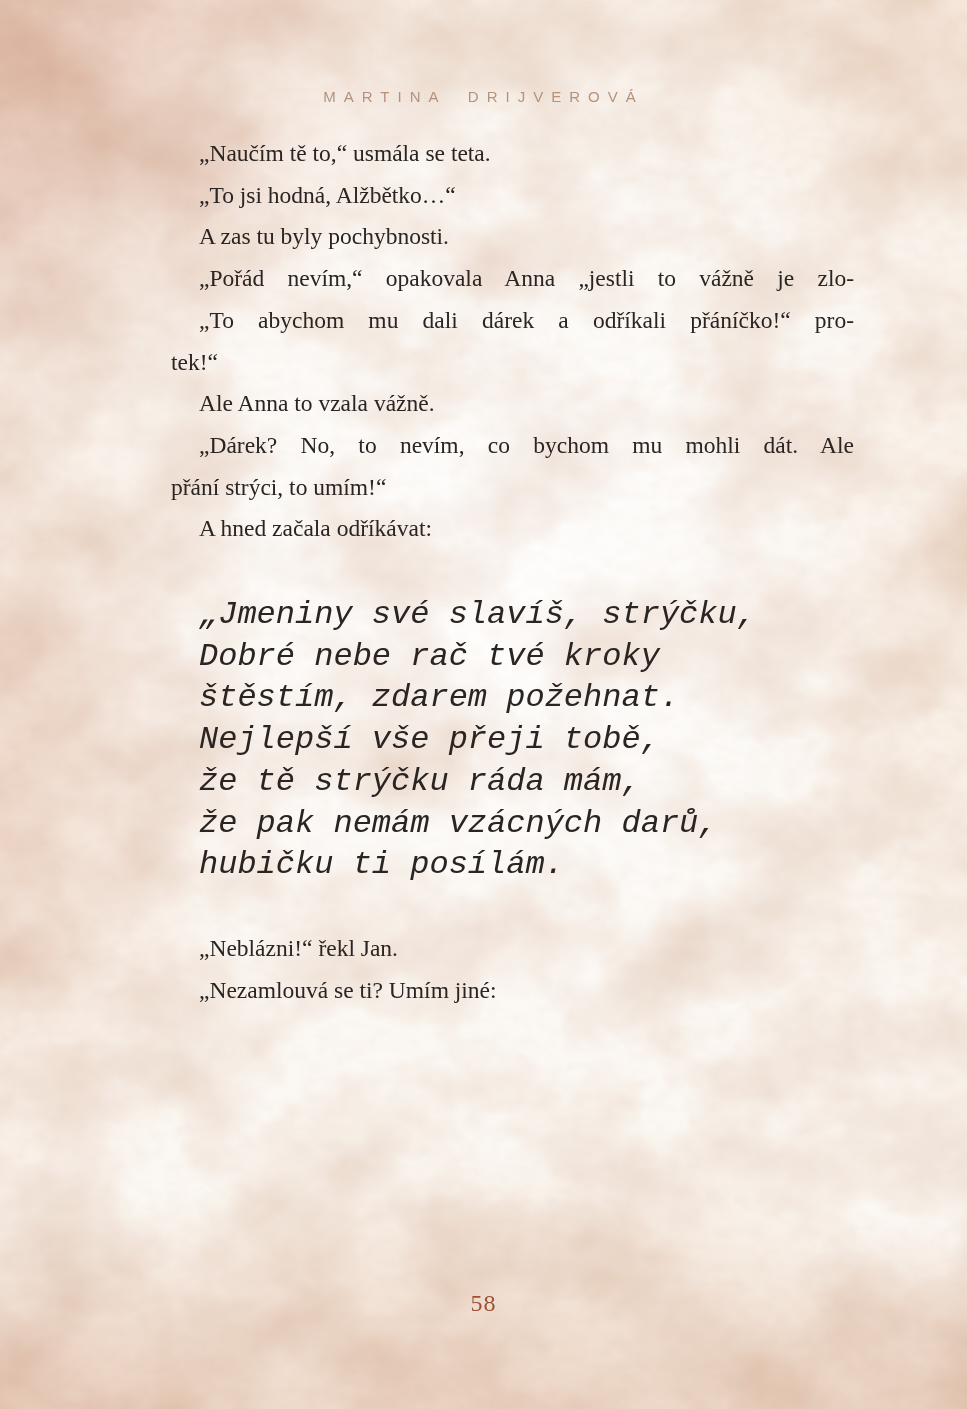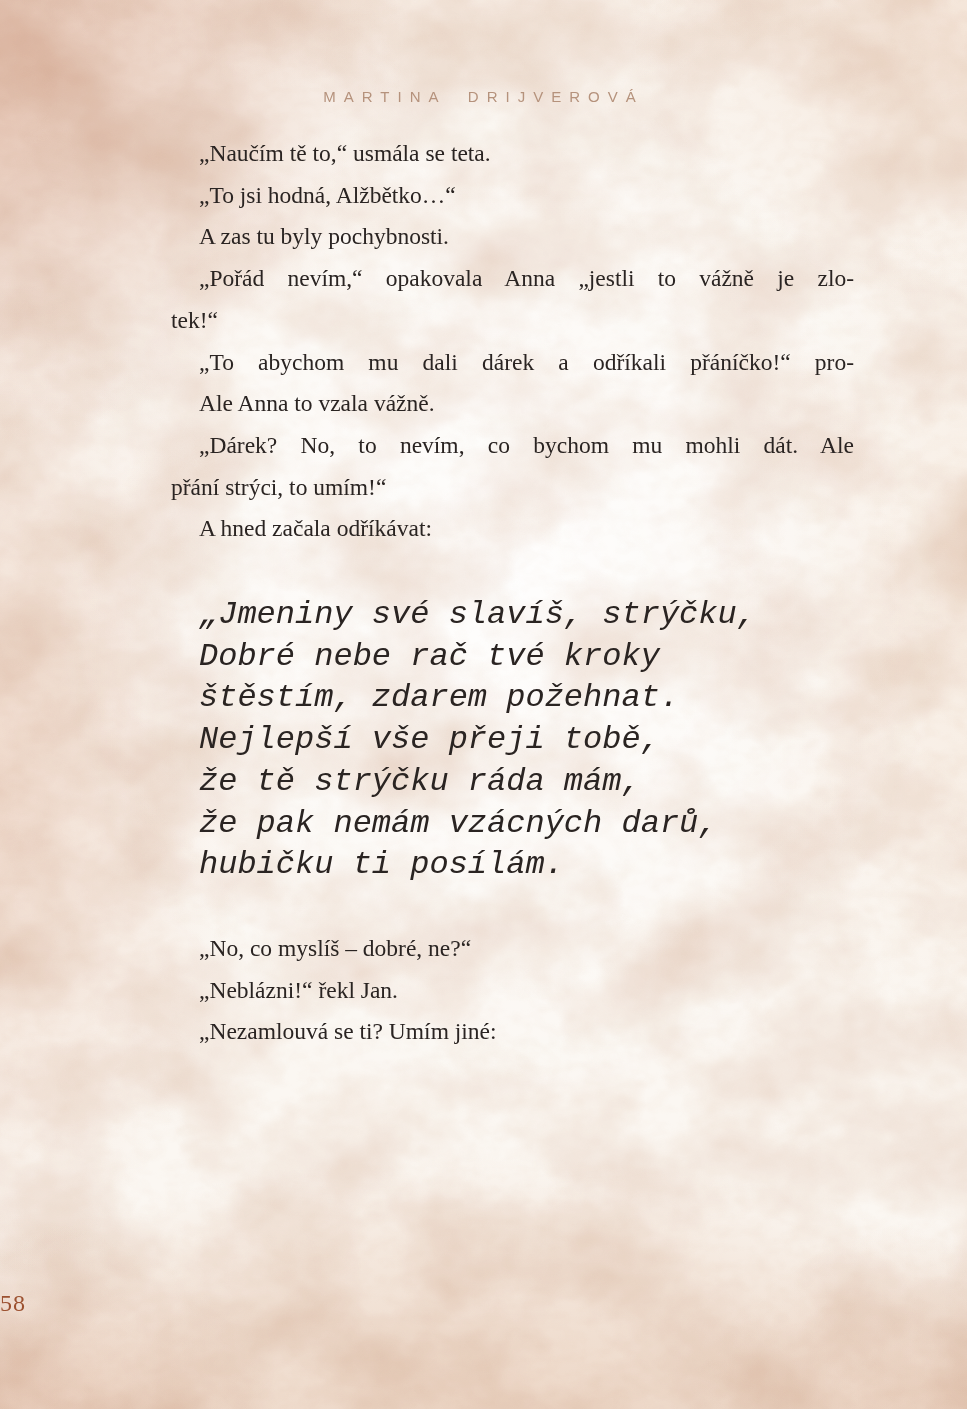--- a/index.html
+++ b/index.html
@@ -71,21 +71,21 @@
   .poem .ln{
     font-style:italic;
     margin-left:28px;
     font-size:32px;
     font-family:Liberation Mono, monospace;
   }
 
   .page-number{
     position:absolute;
     top:1290px;left:0;right:0;
-    text-align:left;
+    text-align:center;
     font-size:24px;
     letter-spacing:1px;
     color:var(--pagenum-color);
   }
 </style>
 </head>
 <body>
 
 <div class="page">
 
@@ -110,41 +110,40 @@
     <rect width="967" height="1409" filter="url(#fibers)" opacity="0.35"></rect>
   </svg>
 
   <div class="running-header">MARTINA DRIJVEROVÁ</div>
 
   <main class="text-col">
     <div class="ln ind">„Naučím tě to,“ usmála se teta.</div>
     <div class="ln ind">„To jsi hodná, Alžbětko…“</div>
     <div class="ln ind">A zas tu byly pochybnosti.</div>
     <div class="ln ind jst">„Pořád nevím,“ opakovala Anna „jestli to vážně je zlo-</div>
+    <div class="ln ind jst">„To abychom mu dali dárek a odříkali přáníčko!“ pro-</div>
     <div class="ln">tek!“</div>
-    <div class="ln ind jst">„To abychom mu dali dárek a odříkali přáníčko!“ pro-</div>
     <div class="ln ind">Ale Anna to vzala vážně.</div>
     <div class="ln ind jst">„Dárek? No, to nevím, co bychom mu mohli dát. Ale</div>
     <div class="ln">přání strýci, to umím!“</div>
     <div class="ln ind">A hned začala odříkávat:</div>
 
     <div class="gap-a"></div>
 
     <div class="poem">
       <div class="ln">„Jmeniny své slavíš, strýčku,</div>
       <div class="ln">Dobré nebe rač tvé kroky</div>
       <div class="ln">štěstím, zdarem požehnat.</div>
       <div class="ln">Nejlepší vše přeji tobě,</div>
       <div class="ln">že tě strýčku ráda mám,</div>
       <div class="ln">že pak nemám vzácných darů,</div>
       <div class="ln">hubičku ti posílám.</div>
     </div>
 
     <div class="gap-b"></div>
 
-    <div class="ln ind">„No, co myslíš – dobré, ne?“</div>
     <div class="ln ind">„Neblázni!“ řekl Jan.</div>
     <div class="ln ind">„Nezamlouvá se ti? Umím jiné:</div>
   </main>
 
   <div class="page-number">58</div>
 
 </div>
 
 </body></html>

